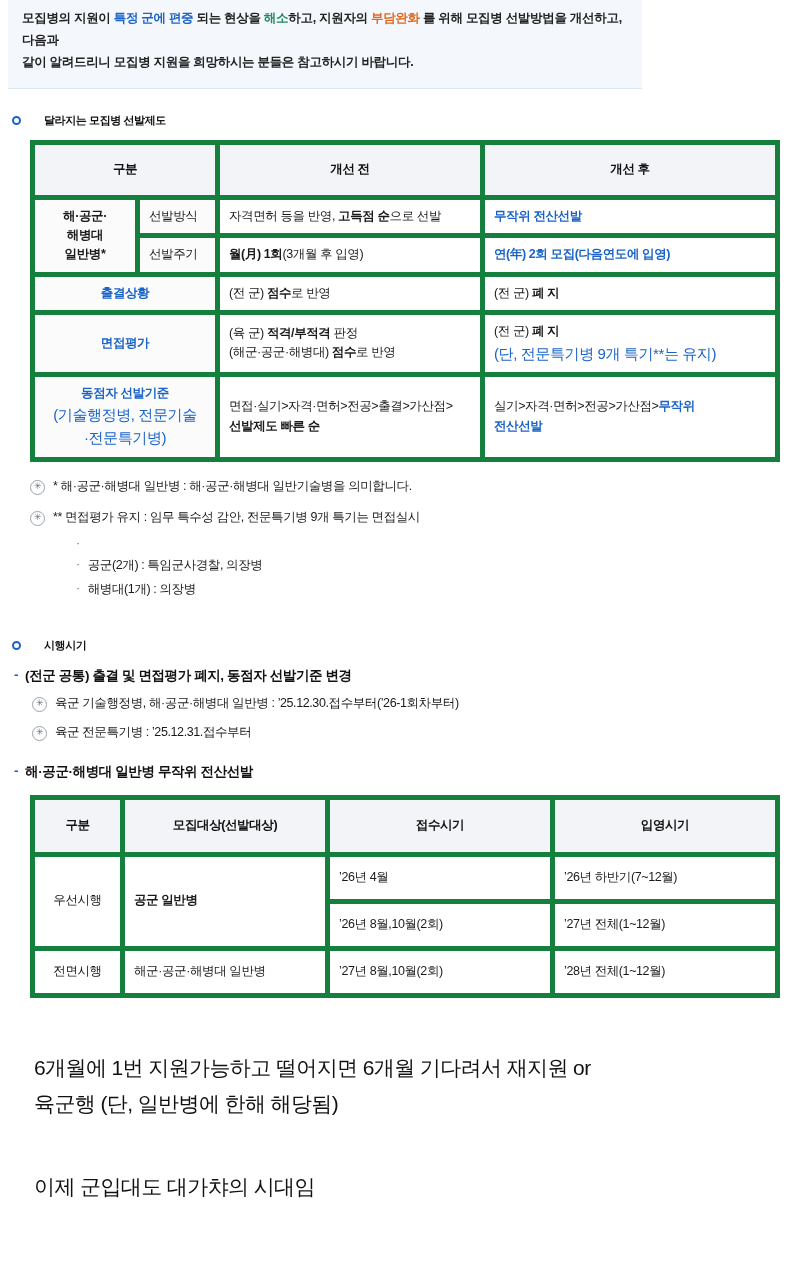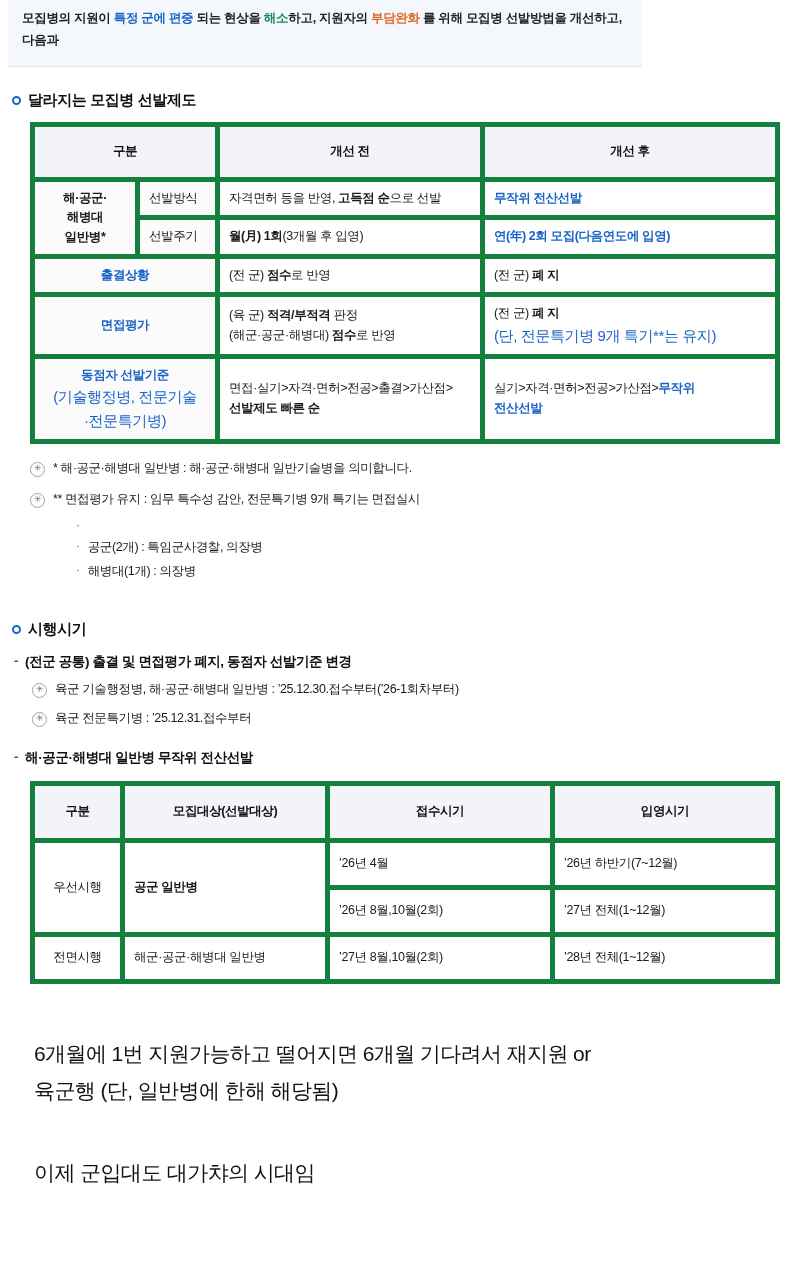--- a/index.html
+++ b/index.html
@@ -34,23 +34,23 @@
     letter-spacing: -0.3px;
   }
   .notice .hl-blue { color: #1a63c7; }
   .notice .hl-green { color: #1f8a5b; }
   .notice .hl-orange { color: #e06820; }
 
   
   .section-head {
     display: flex;
     align-items: center;
-    gap: 7px;
+    gap: 23px;
     margin: 24px 0 12px 12px;
-    font-size: 15px;
+    font-size: 11px;
     font-weight: bold;
     letter-spacing: -0.4px;
     color: #111;
   }
   .bullet-ring {
     width: 9px;
     height: 9px;
     border-radius: 50%;
     border: 2.5px solid #1a63c7;
     box-sizing: border-box;
@@ -163,20 +163,21 @@
   }
   .freetext.second { margin-top: 46px; }
 </style>
 </head>
 <body>
 
 <div class="page">
 
   <div class="notice">
     <span>모집병의 지원이 </span><span class="hl-blue">특정 군에 편중</span><span> 되는 현상을 </span><span class="hl-green">해소</span><span>하고, 지원자의 </span><span class="hl-orange">부담완화</span><span> 를 위해 모집병 선발방법을 개선하고, 다음과</span>
+    <div>같이 알려드리니 모집병 지원을 희망하시는 분들은 참고하시기 바랍니다.</div>
   </div>
 
   <div class="section-head">
     <span class="bullet-ring"></span>
     <span>달라지는 모집병 선발제도</span>
   </div>
 
   <table class="grid" id="table-selection">
     <colgroup>
       <col style="width:105px">

